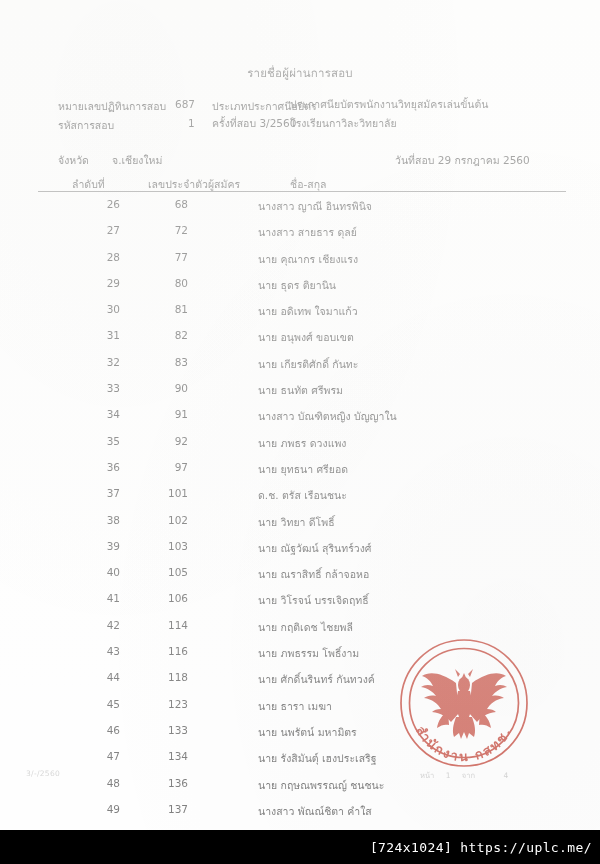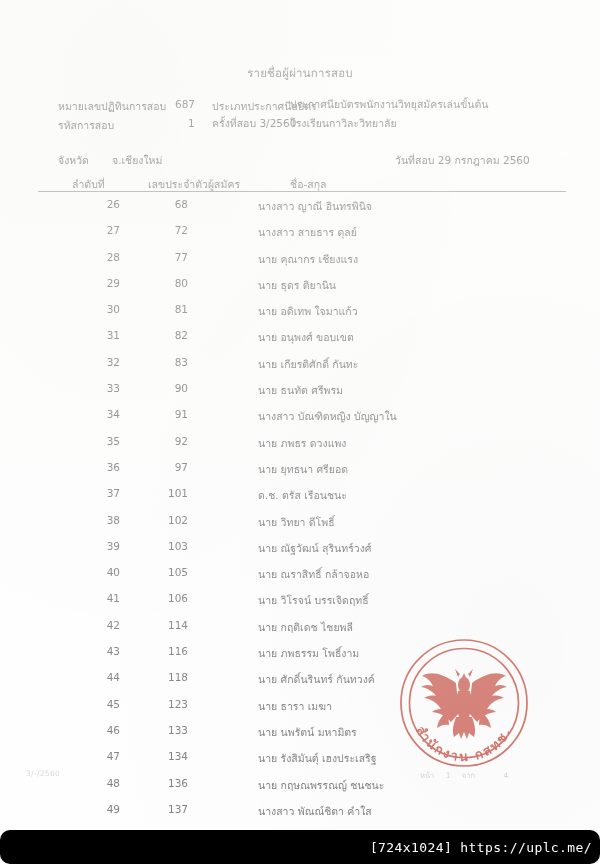--- a/index.html
+++ b/index.html
@@ -125,21 +125,20 @@
   }
   #footer-page .pp { margin: 0 9px; }
   #footer-page .pn { margin-left: 26px; }
 
   
   #bottom-bar {
     position: absolute;
     left: 0; bottom: 0;
     width: 600px; height: 34px;
     background: #000000;
-    border-radius: 10px;
   }
   #bar-label {
     position: absolute;
     right: 8px; top: 50%;
     transform: translateY(-50%);
     color: #ffffff;
     font-family: "DejaVu Sans Mono", "Liberation Mono", monospace;
     font-size: 13px;
     letter-spacing: .4px;
     white-space: nowrap;

